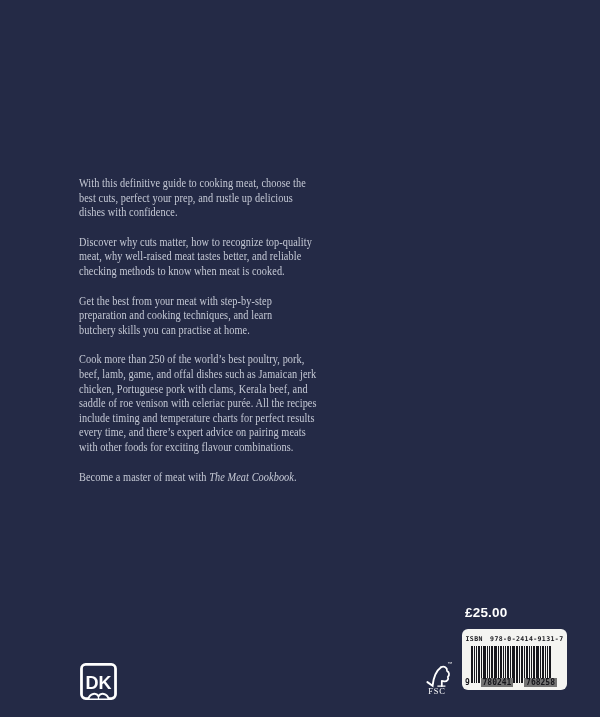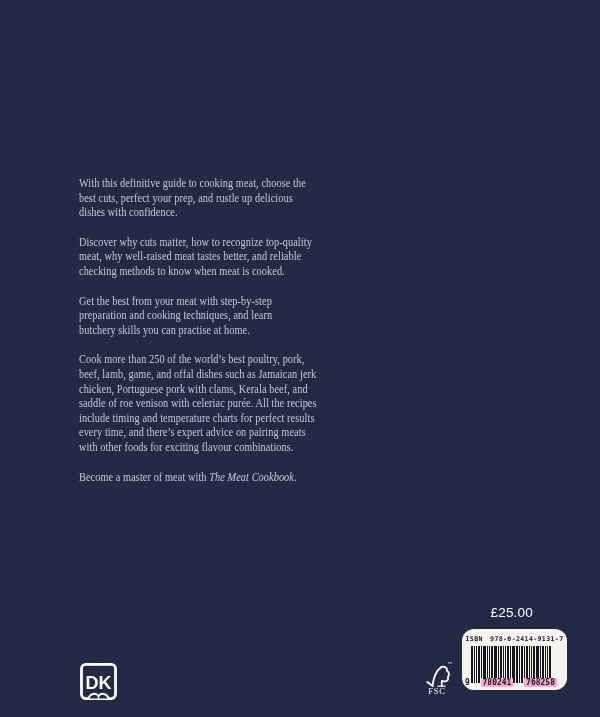--- a/index.html
+++ b/index.html
@@ -26,39 +26,38 @@
     color: #c5c9d5;
     letter-spacing: 0.1px;
   }
   .blurb p { margin: 0 0 15px 0; white-space: pre-line; }
   .blurb .outro { margin-bottom: 0; }
   .blurb em { font-style: italic; }
 
   
   .price {
     position: absolute;
-    left: 434px;
+    left: 465px;
     top: 605px;
     width: 99px;
-    text-align: right;
     color: #ffffff;
     font-size: 13.5px;
-    font-weight: 400;
+    font-weight: 700;
     letter-spacing: 0.2px;
   }
 
   
   .barcode-box {
     position: absolute;
     left: 462px;
     top: 629px;
     width: 105px;
     height: 61px;
     background: #f4f4f1;
-    border-radius: 12px;
+    border-radius: 6px;
     box-sizing: border-box;
     padding-top: 6px;
   }
   .isbn-line {
     text-align: center;
     font-family: "DejaVu Sans Mono", monospace;
     font-size: 6.5px;
     font-weight: 700;
     letter-spacing: 0.4px;
     word-spacing: 3px;
@@ -78,21 +77,21 @@
     right: 10px;
     bottom: 3px;
     display: flex;
     justify-content: space-between;
     font-family: "DejaVu Sans Mono", monospace;
     font-size: 8px;
     font-weight: 700;
     color: #15151a;
     line-height: 9px;
   }
-  .digits-line .grp { background: #f9a8d4; padding: 0 2px; }
+  .digits-line .grp { background: #737373; padding: 0 2px; }
   .digits-line .lead { background: transparent; padding: 0; }
 
   
   .dk-logo { position: absolute; left: 80px; top: 663px; width: 37px; height: 37px; }
   .dk-tagline {
     position: absolute;
     left: 123px;
     top: 675px;
     color: #ffffff;
     font-size: 9px;

